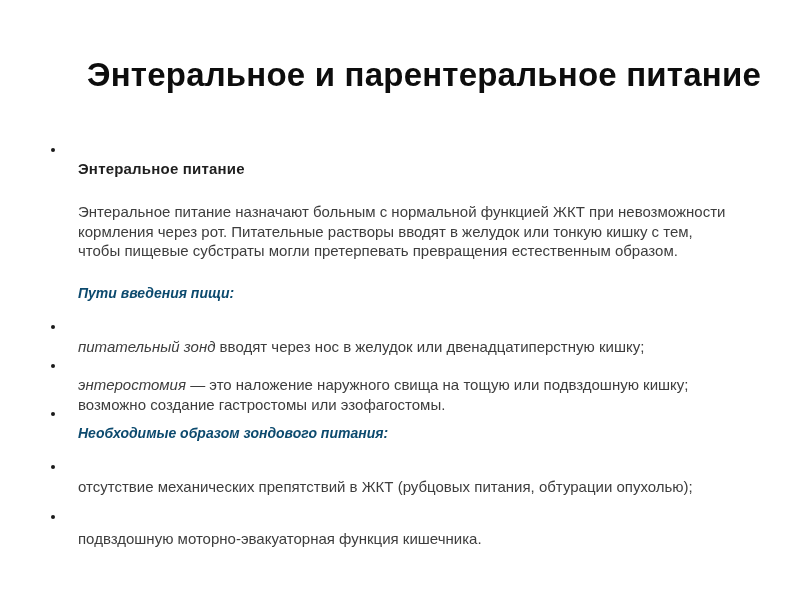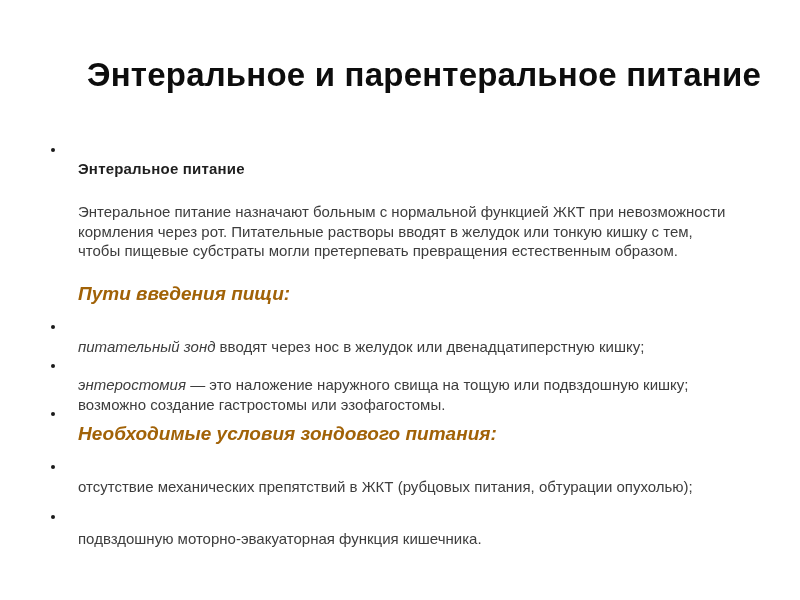--- a/index.html
+++ b/index.html
@@ -46,22 +46,22 @@
     color: #3d3d3d;
   }
   .heading-bold {
     font-weight: bold;
     color: #1f1f1f;
     letter-spacing: 0.2px;
   }
   .sub-heading {
     font-weight: bold;
     font-style: italic;
-    font-size: 19px;
-    color: #a16207;
+    font-size: 14px;
+    color: #0c4a6e;
   }
   .lead-italic {
     font-style: italic;
   }
 </style>
 </head>
 <body>
 
 <div class="slide">
 
@@ -81,19 +81,19 @@
   <div class="text-block sub-heading" style="top:284px">Пути введения пищи:</div>
 
   <div class="text-block" style="top:375px">
     <span class="lead-italic">энтеростомия</span><span> — это наложение наружного свища на тощую или подвздошную кишку; возможно создание гастростомы или эзофагостомы.</span>
   </div>
 
   <div class="text-block" style="top:337px">
     <span class="lead-italic">питательный зонд</span><span> вводят через нос в желудок или двенадцатиперстную кишку;</span>
   </div>
 
-  <div class="text-block sub-heading" style="top:424px">Необходимые условия зондового питания:</div>
+  <div class="text-block sub-heading" style="top:424px">Необходимые образом зондового питания:</div>
 
   <div class="text-block" style="top:477px">отсутствие механических препятствий в ЖКТ (рубцовых питания, обтурации опухолью);</div>
 
   <div class="text-block" style="top:529px">подвздошную моторно-эвакуаторная функция кишечника.</div>
 
 </div>
 
 </body></html>

